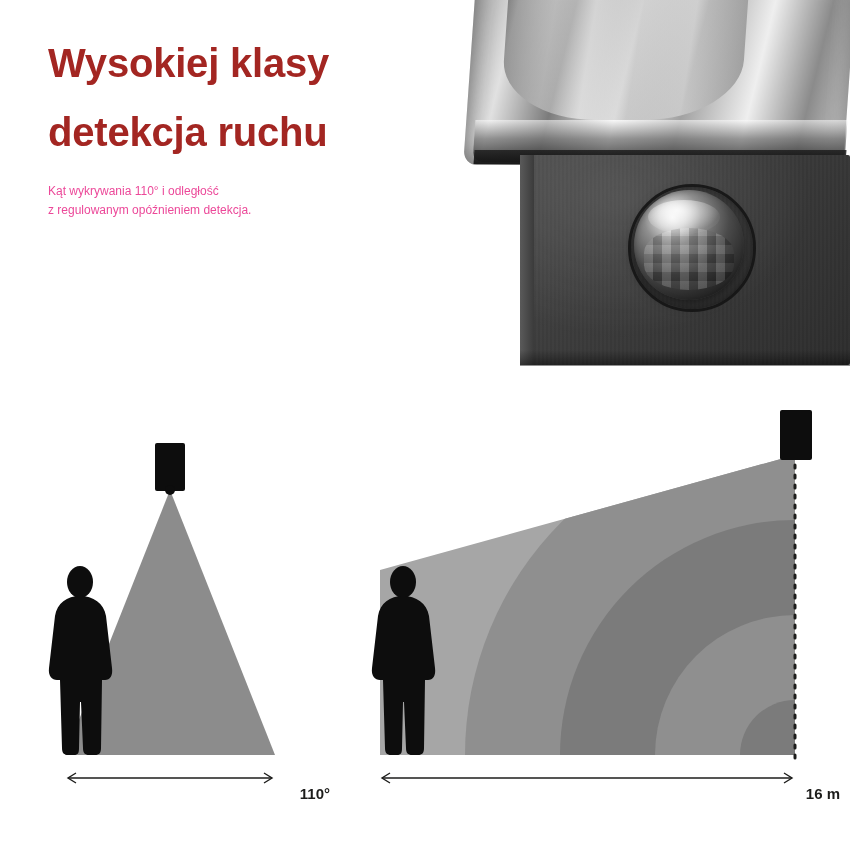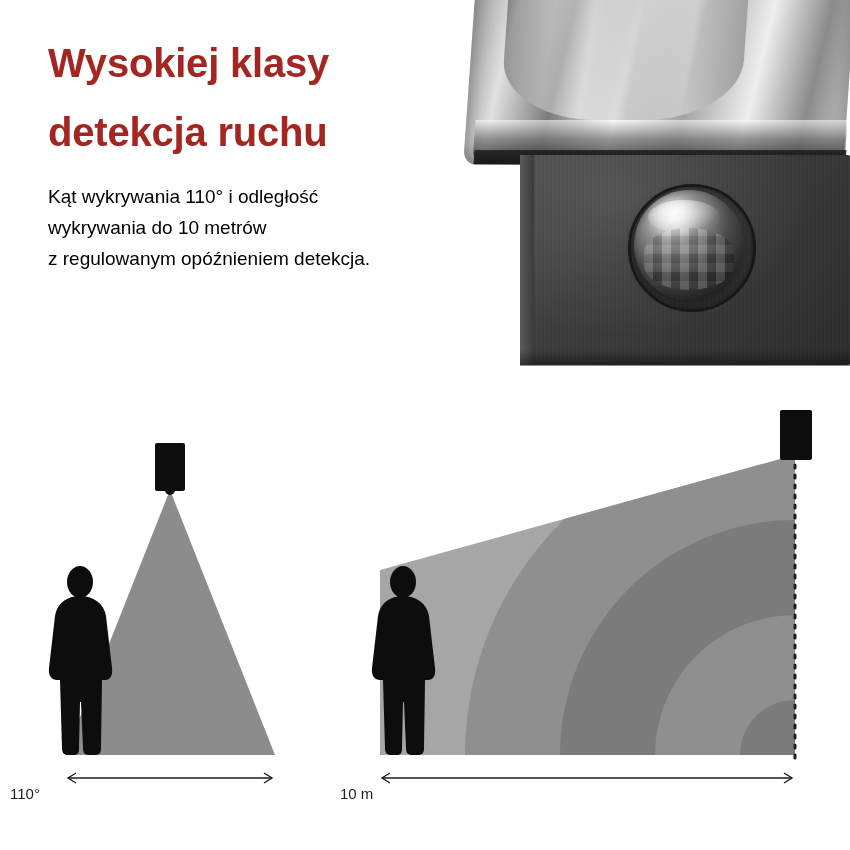--- a/index.html
+++ b/index.html
@@ -185,22 +185,22 @@
     font-weight: bold;
     letter-spacing: -0.2px;
   }
   .headline .l2 { display: block; margin-top: 18px; }
 
   .body-copy {
     position: absolute;
     left: 48px;
     top: 182px;
     width: 420px;
-    color: #000000;
-    font-size: 19px;
+    color: #ec4899;
+    font-size: 12px;
     line-height: 1.62;
   }
   .body-copy span { display: block; }
 
   
   .diagram-area {
     position: absolute;
     left: 0;
     top: 400px;
     width: 850px;
@@ -212,21 +212,22 @@
     top: 0;
     height: 450px;
   }
   .diagram-angle { left: 10px; width: 320px; }
   .diagram-range { left: 340px; width: 500px; }
 
   .dim-label {
     position: absolute;
     font-size: 15px;
     color: #1d1d1b;
-    text-align: left;
+    text-align: right;
+    font-weight: bold;
   }
 
   svg { display: block; }
 </style>
 </head>
 <body>
 
 <div id="stage">
 
   <div class="photo-area">
@@ -243,21 +244,20 @@
     <div class="sensor-ring"></div>
   </div>
 
   <div class="headline">
     <span class="l1">Wysokiej klasy</span>
     <span class="l2">detekcja ruchu</span>
   </div>
 
   <div class="body-copy">
     <span>Kąt wykrywania 110° i odległość</span>
-    <span>wykrywania do 10 metrów</span>
     <span>z regulowanym opóźnieniem detekcja.</span>
   </div>
 
   <div class="diagram-area">
 
     <div class="diagram diagram-angle">
       <svg width="320" height="450" viewBox="0 0 320 450">
 
         <polygon points="160,90 265,355 55,355" fill="#8c8c8c"></polygon>
 
@@ -341,17 +341,17 @@
                    l-6 -52
                    c-2 -13 -13 -20 -26 -20 z"></path>
         </g>
 
         <g stroke="#1d1d1b" stroke-width="1.4">
           <line x1="42" y1="378" x2="452" y2="378"></line>
           <polyline points="50,373 42,378 50,383" fill="none"></polyline>
           <polyline points="444,373 452,378 444,383" fill="none"></polyline>
         </g>
       </svg>
-      <div class="dim-label" style="left:0; top:385px; width:500px;">10 m</div>
+      <div class="dim-label" style="left:0; top:385px; width:500px;">16 m</div>
     </div>
 
   </div>
 </div>
 
 </body></html>

